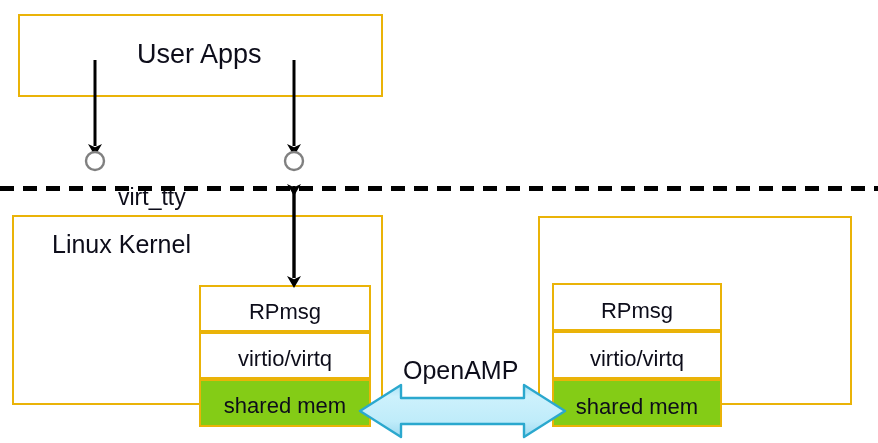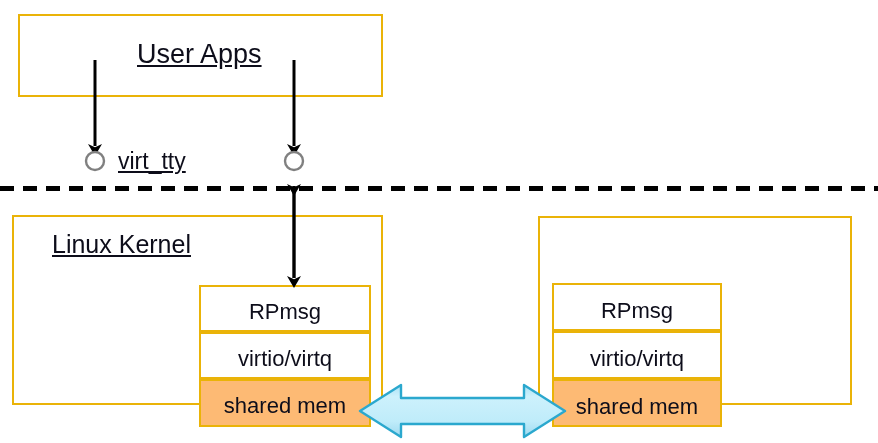--- a/index.html
+++ b/index.html
@@ -17,42 +17,42 @@
   }
 
   
   .box {
     position: absolute;
     box-sizing: border-box;
     border: 2px solid #eab308;
     background: #ffffff;
   }
   .box.shaded {
-    background: #fdba74;
+    background: #84cc16;
   }
 
   
   .label {
     position: absolute;
     color: #0d0d1a;
     white-space: nowrap;
     line-height: 1;
-    text-decoration: underline;
   }
   .title-big {
     font-size: 27px;
   }
   .title-mid {
     font-size: 25px;
   }
   .stack-label {
     font-size: 22px;
   }
   .port-label {
     font-size: 23px;
+    margin-top: 36px;
   }
   .amp-label {
     font-size: 25px;
   }
 
   
   .row-text {
     position: absolute;
     left: 0;
     right: 0;
@@ -119,20 +119,21 @@
   </div>
 
   <div class="box" id="rtos-virtio" style="left:552px; top:331px; width:170px; height:48px;">
     <div class="row-text stack-label" style="top:15px;">virtio/virtq</div>
   </div>
 
   <div class="box shaded" id="rtos-sharedmem" style="left:552px; top:379px; width:170px; height:48px;">
     <div class="row-text stack-label" style="top:15px;">shared mem</div>
   </div>
 
+  <div class="label amp-label" style="left:403px; top:358px;">OpenAMP</div>
 
   <svg id="overlay" viewBox="0 0 878 443">
     <defs>
       <marker id="ah-down" markerWidth="14" markerHeight="14" refX="2" refY="7" orient="auto" markerUnits="userSpaceOnUse">
         <path d="M0,0 L12,7 L0,14 L3.2,7 Z" fill="#000000"></path>
       </marker>
       <marker id="ah-up" markerWidth="14" markerHeight="14" refX="2" refY="7" orient="auto" markerUnits="userSpaceOnUse">
         <path d="M0,0 L12,7 L0,14 L3.2,7 Z" fill="#000000"></path>
       </marker>
       <linearGradient id="ampGrad" x1="0" y1="0" x2="0" y2="1">

